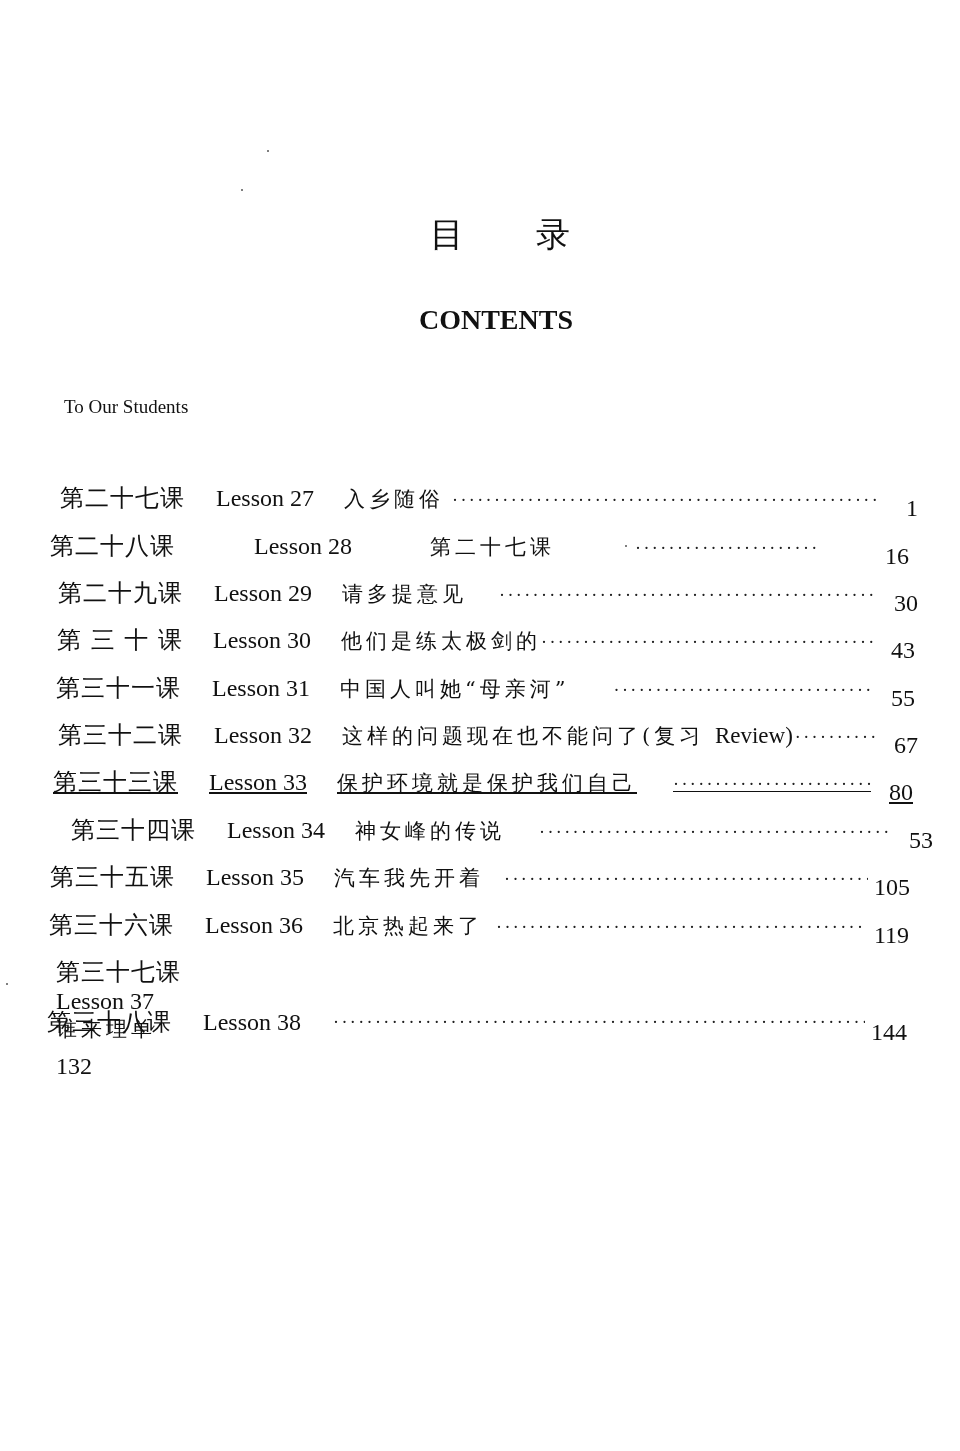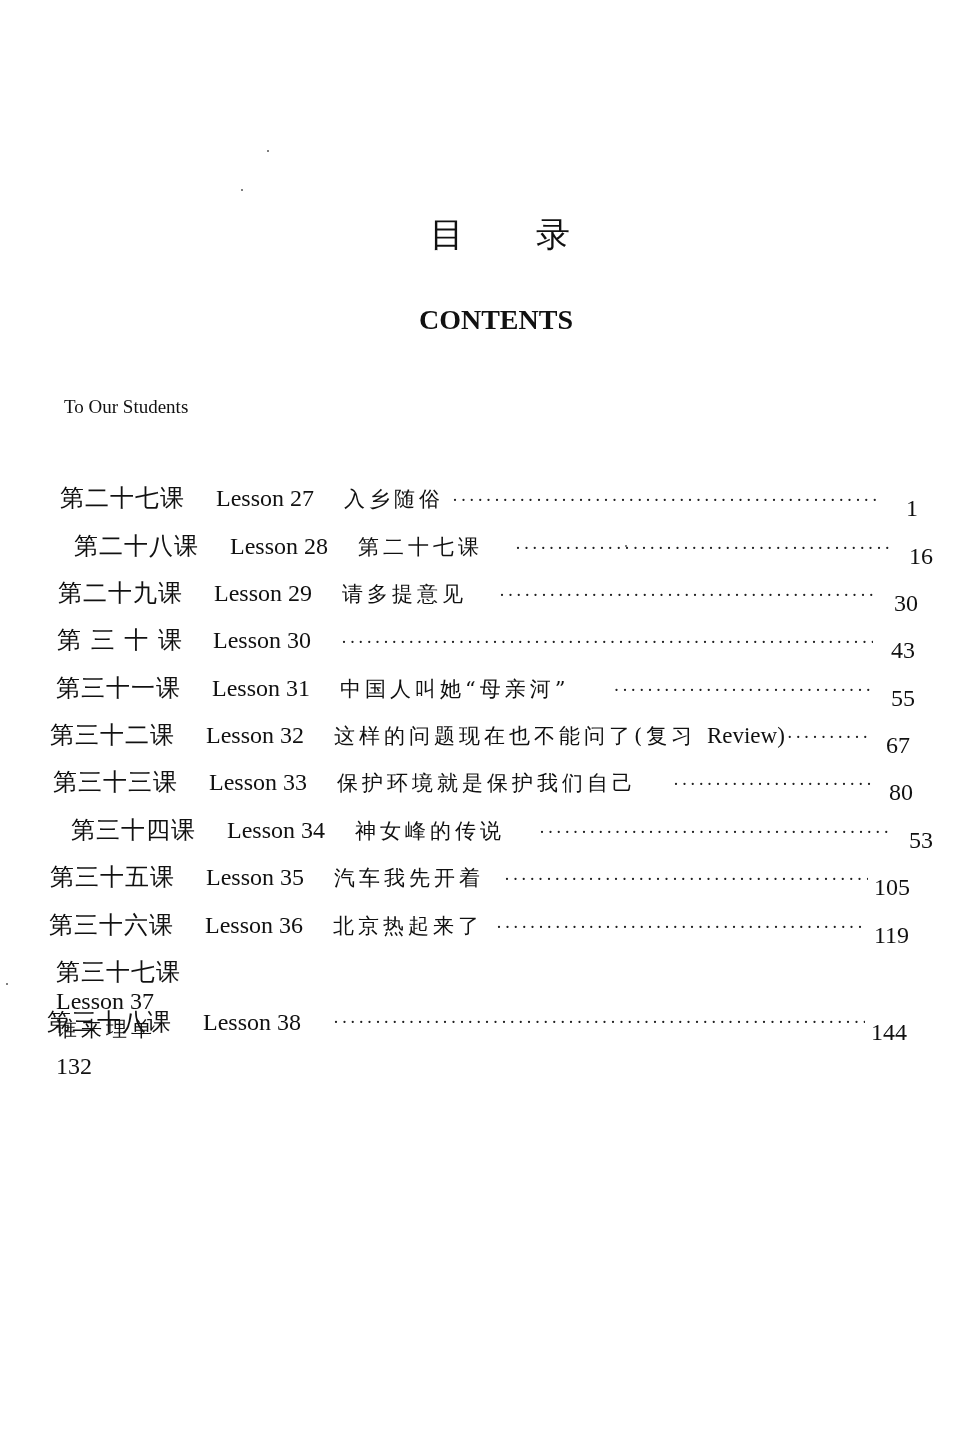--- a/index.html
+++ b/index.html
@@ -119,60 +119,61 @@
   <div class="to-students">To Our Students</div>
 
   <div class="toc-row" style="top:482px; left:60px; width:858px;">
     <span class="cn-num">第二十七课</span>
     <span class="lesson">Lesson 27</span>
     <span class="title-text">入乡随俗</span>
     <span class="leader">··································································</span>
     <span class="page-num">1</span>
   </div>
 
-  <div class="toc-row" style="top:530px; left:74px; width:859px;">
+  <div class="toc-row" style="top:530px; left:50px; width:859px;gap:48px;">
     <span class="cn-num">第二十八课</span>
     <span class="lesson">Lesson 28</span>
     <span class="title-text" style="margin-right:24px;">第二十七课</span>
     <span class="leader">··································································</span>
     <span class="page-num">16</span>
   </div>
 
   <div class="toc-row" style="top:577px; left:58px; width:860px;">
     <span class="cn-num">第二十九课</span>
     <span class="lesson">Lesson 29</span>
     <span class="title-text" style="margin-right:24px;">请多提意见</span>
     <span class="leader">··································································</span>
     <span class="page-num">30</span>
   </div>
 
   <div class="toc-row" style="top:624px; left:57px; width:858px;">
     <span class="cn-num">第 三 十 课</span>
     <span class="lesson">Lesson 30</span>
+    <span class="title-text">他们是练太极剑的</span>
     <span class="leader" style="margin-left:0;">··································································</span>
     <span class="page-num">43</span>
   </div>
 
   <div class="toc-row" style="top:672px; left:56px; width:859px;">
     <span class="cn-num">第三十一课</span>
     <span class="lesson">Lesson 31</span>
     <span class="title-text" style="margin-right:36px;">中国人叫她“母亲河”</span>
     <span class="leader">··································································</span>
     <span class="page-num">55</span>
   </div>
 
-  <div class="toc-row" style="top:719px; left:50px; width:860px;justify-content:space-between;">
+  <div class="toc-row" style="top:719px; left:58px; width:860px;justify-content:space-between;">
     <span class="cn-num">第三十二课</span>
     <span class="lesson">Lesson 32</span>
     <span class="title-text"><span>这样的问题现在也不能问了(复习</span> <span class="latin">Review)</span></span>
     <span class="leader" style="margin-left:2px;">··································································</span>
     <span class="page-num">67</span>
   </div>
 
-  <div class="toc-row" style="top:766px; left:53px; width:860px;">
+  <div class="toc-row" style="top:766px; left:53px; width:860px;text-decoration:underline;">
     <span class="cn-num">第三十三课</span>
     <span class="lesson">Lesson 33</span>
     <span class="title-text" style="margin-right:28px;">保护环境就是保护我们自己</span>
     <span class="leader">··································································</span>
     <span class="page-num">80</span>
   </div>
 
   <div class="toc-row" style="top:814px; left:51px; width:862px;margin-left:20px;">
     <span class="cn-num">第三十四课</span>
     <span class="lesson">Lesson 34</span>

